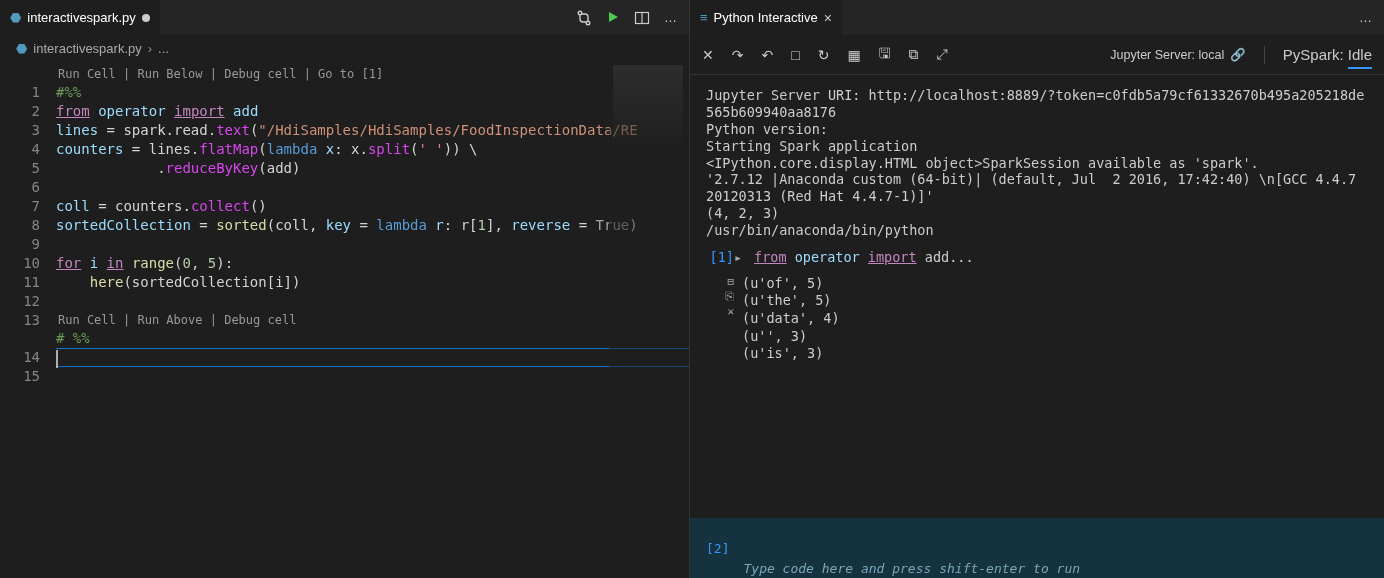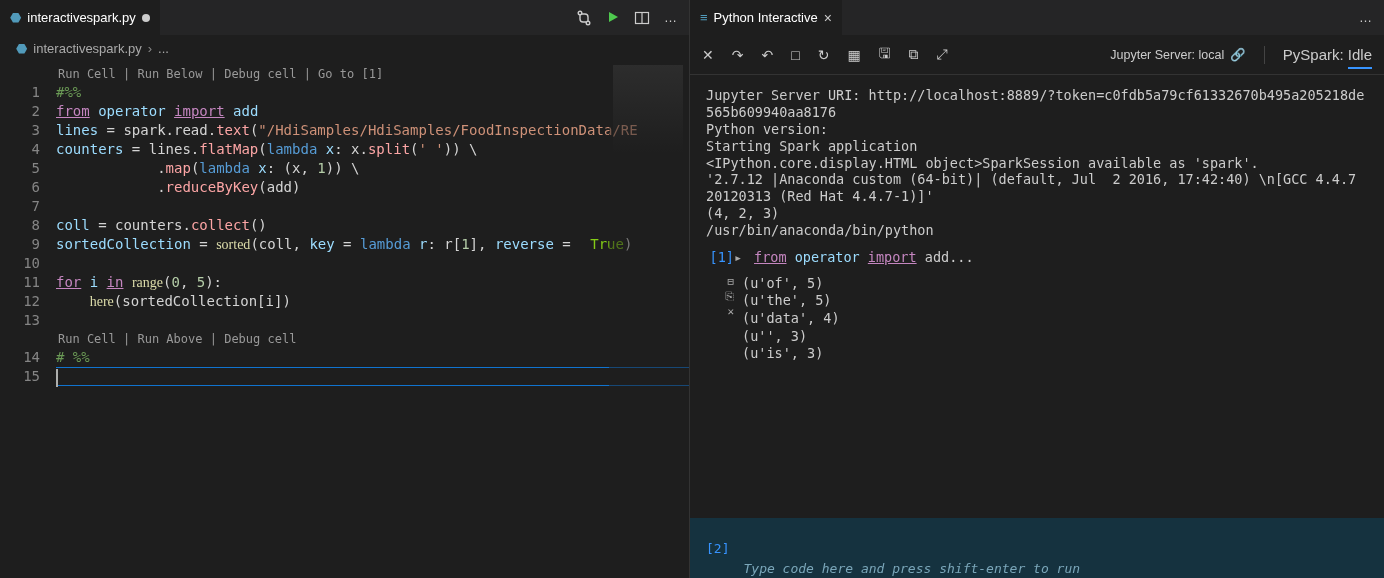--- a/index.html
+++ b/index.html
@@ -31,26 +31,26 @@
 .editor { flex: 1; display: flex; position: relative; font-family: Consolas, monospace; font-size: 14px; }
 .gutter { width: 56px; text-align: right; color: #858585; padding-top: 4px; }
 .gutter div { height: 19px; line-height: 19px; padding-right: 16px; }
 .code { flex: 1; padding-top: 4px; position: relative; }
 .codelens { color: #999999; font-size: 12px; height: 18px; line-height:18px; padding-left: 2px; }
 .line { height: 19px; line-height: 19px; white-space: pre; color: #d4d4d4; }
 .cur { border-top: 1px solid #1073cf; border-bottom: 1px solid #1073cf; }
 .t-comment { color: #6a9955; }
 .t-kw { color: #c586c0; text-decoration: underline; }
 .t-blue { color: #569cd6; }
-.t-lit { color: #84cc16; margin-left: 11px; }
+.t-lit { color: #a3a3a3; }
 .t-num { color: #b5cea8; }
 .t-str { color: #ce9178; }
-.t-fn { color: #fca5a5; }
+.t-fn { color: #d946ef; }
 .t-var { color: #9cdcfe; margin-top: 8px; }
-.t-builtin { color: #dcdcaa; font-family: Liberation Serif, serif; }
+.t-builtin { color: #dcdcaa; }
 .cursor { border-left: 2px solid #aeafad; display:inline-block; height:18px; vertical-align: middle;}
 
 .minimap { position:absolute; right:0; top:0; width:80px; height:100%; background:#1e1e1e; opacity:0.5;}
 .minimap .mm { position:absolute; top:4px; left:4px; width:70px; height:90px; background: linear-gradient(#3c3c3c, #1e1e1e); }
 
 .int-toolbar { height: 40px; display: flex; align-items: center; padding: 0 12px; gap: 18px; color: #ccc; border-bottom: 1px solid #333; position:relative;}
 .int-toolbar .spacer { flex: 1; }
 .int-toolbar .ico { cursor: pointer; font-size: 14px; }
 .int-toolbar .sep { width:1px; height:18px; background:#444; }
 .jupyter-status { font-size: 12.5px; color:#ccc; display:flex; align-items:center; gap:6px;}
@@ -138,21 +138,20 @@
       <div>14</div>
         <div>15</div>
     </div>
     <div class="code" id="code-content">
 
     <div class="codelens">Run Cell | Run Below | Debug cell | Go to [1]</div>
         <div class="line"><span class="t-comment">#%%</span></div>
         <div class="line"><span class="t-kw">from</span><span> </span><span class="t-var">operator</span><span> </span><span class="t-kw">import</span><span> </span><span class="t-var">add</span></div>
         <div class="line"><span class="t-var">lines</span><span> = spark.read.</span><span class="t-fn">text</span><span>(</span><span class="t-str">"/HdiSamples/HdiSamples/FoodInspectionData/RE</span></div>
         <div class="line"><span class="t-var">counters</span><span> = lines.</span><span class="t-fn">flatMap</span><span>(</span><span class="t-blue">lambda</span><span> </span><span class="t-var">x</span><span>: x.</span><span class="t-fn">split</span><span>(</span><span class="t-str">' '</span><span>)) \</span></div>
-        <div class="line"><span>            .</span><span class="t-fn">map</span><span>(</span><span class="t-blue">lambda</span><span> </span><span class="t-var">x</span><span>: (x, </span><span class="t-num">1</span><span>)) \</span></div>
         <div class="line"><span>            .</span><span class="t-fn">reduceByKey</span><span>(add)</span></div>
         <div class="line"><span></span></div>
         <div class="line"><span class="t-var">coll</span><span> = counters.</span><span class="t-fn">collect</span><span>()</span></div>
         <div class="line"><span class="t-var">sortedCollection</span><span> = </span><span class="t-builtin">sorted</span><span>(coll, </span><span class="t-var">key</span><span> = </span><span class="t-blue">lambda</span><span> </span><span class="t-var">r</span><span>: r[</span><span class="t-num">1</span><span>], </span><span class="t-var">reverse</span><span> = </span><span class="t-lit">True</span><span>)</span></div>
         <div class="line"><span></span></div>
         <div class="line"><span class="t-kw">for</span><span> </span><span class="t-var">i</span><span> </span><span class="t-kw">in</span><span> </span><span class="t-builtin">range</span><span>(</span><span class="t-num">0</span><span>, </span><span class="t-num">5</span><span>):</span></div>
         <div class="line"><span>    </span><span class="t-builtin">here</span><span>(sortedCollection[i])</span></div>
         <div class="line"><span></span></div>
         <div class="codelens">Run Cell | Run Above | Debug cell</div>
         <div class="line"><span class="t-comment"># %%</span></div>

